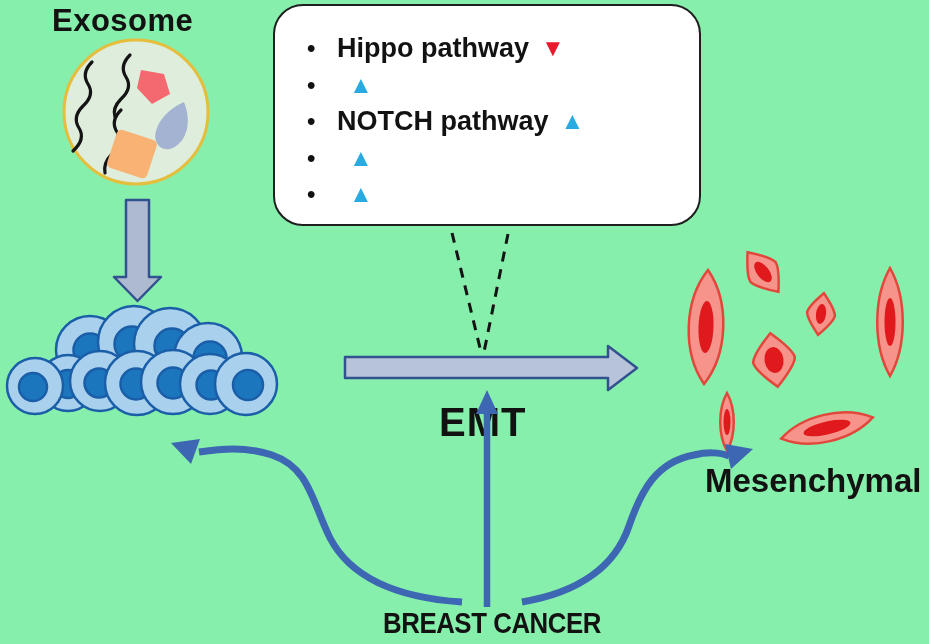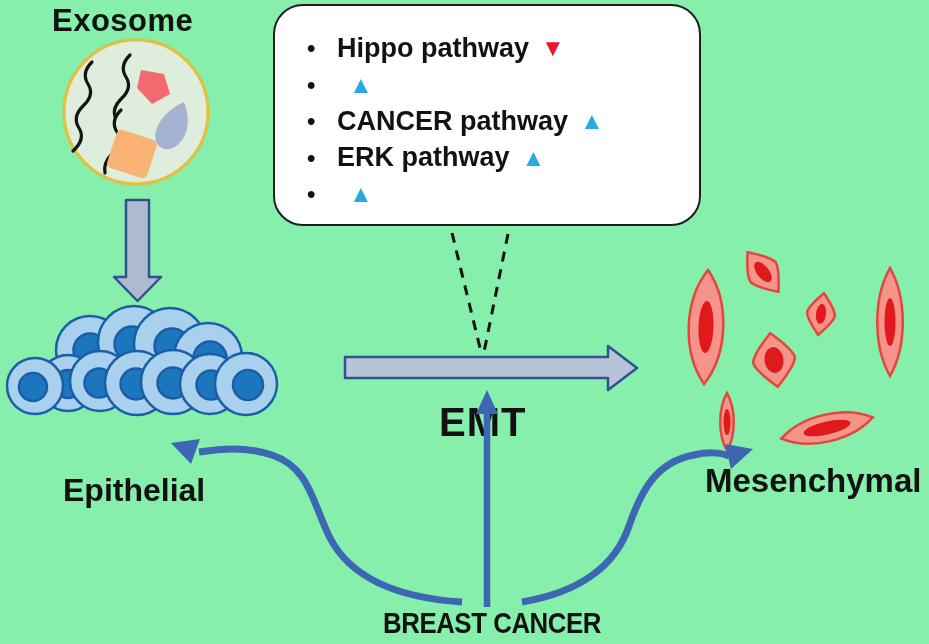--- a/index.html
+++ b/index.html
@@ -26,43 +26,41 @@
   .p-marker.down{color:#e8192c;}
   .p-marker.up{color:#29abe2;}
   svg.scene{position:absolute;left:0;top:0;pointer-events:none;}
 </style>
 </head>
 <body>
 
 <div class="canvas">
 
   <div class="lbl exosome-title">Exosome</div>
-  <div class="lbl epithelial">Epithelial</div>
   <div class="lbl mesenchymal">Mesenchymal</div>
   <div class="lbl emt">EMT</div>
   <div class="lbl breast">BREAST CANCER</div>
 
   <div class="pathway-box">
     <div class="p-row">
       <span class="p-bullet">•</span>
       <span class="p-label">Hippo pathway</span>
       <span class="p-marker down">▼</span>
     </div>
     <div class="p-row">
       <span class="p-bullet">•</span>
       <span class="p-marker up">▲</span>
     </div>
     <div class="p-row">
       <span class="p-bullet">•</span>
-      <span class="p-label">CANCER pathway</span>
+      <span class="p-label">NOTCH pathway</span>
       <span class="p-marker up">▲</span>
     </div>
     <div class="p-row">
       <span class="p-bullet">•</span>
-      <span class="p-label">ERK pathway</span>
       <span class="p-marker up">▲</span>
     </div>
     <div class="p-row">
       <span class="p-bullet">•</span>
       <span class="p-marker up">▲</span>
     </div>
   </div>
 
   <svg class="scene" width="929" height="644" viewBox="0 0 929 644">
 

